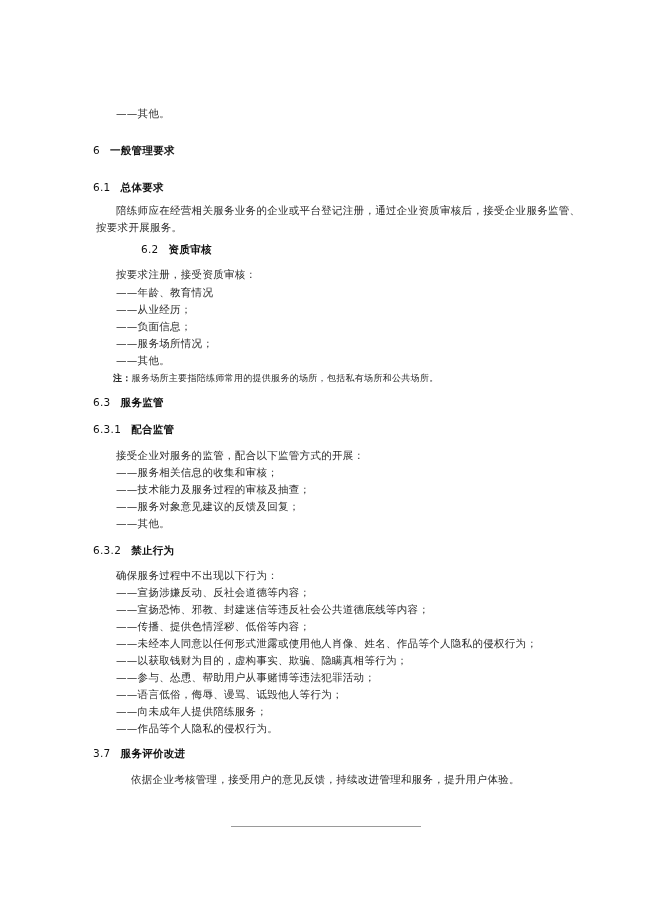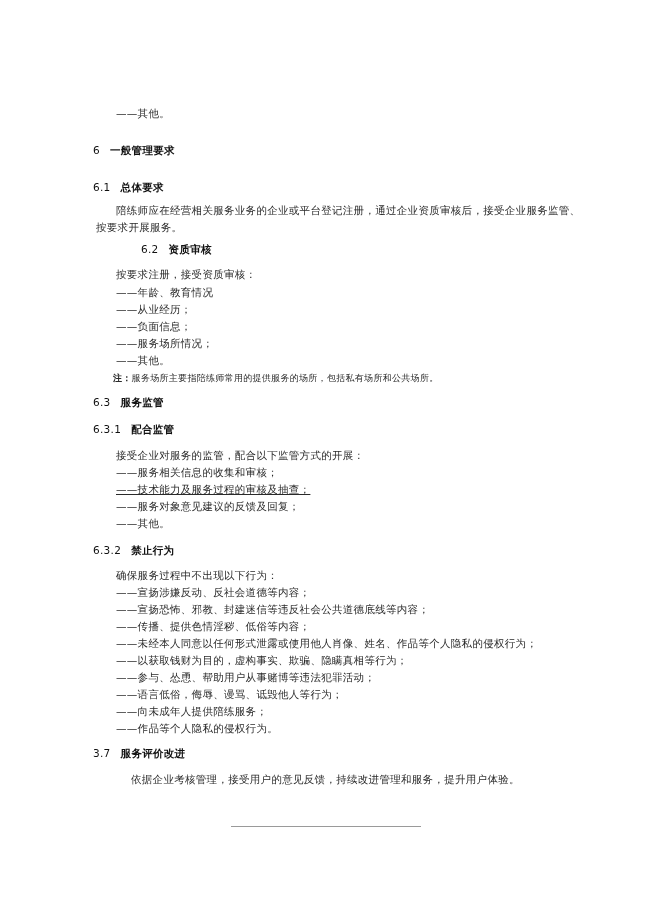--- a/index.html
+++ b/index.html
@@ -45,21 +45,21 @@
 
   <div class="line h" style="left:77px; top:395px;">
     <span class="num">6.3</span><span>服务监管</span>
   </div>
 
   <div class="line h" style="left:77px; top:422px;">
     <span class="num">6.3.1</span><span>配合监管</span>
   </div>
   <div class="line" style="left:100px; top:448px;">接受企业对服务的监管，配合以下监管方式的开展：</div>
   <div class="line" style="left:100px; top:465px;">——服务相关信息的收集和审核；</div>
-  <div class="line" style="left:100px; top:482px;text-decoration:underline;">——技术能力及服务过程的审核及抽查；</div>
+  <div class="line" style="left:100px; top:482px;">——技术能力及服务过程的审核及抽查；</div>
   <div class="line" style="left:100px; top:499px;">——服务对象意见建议的反馈及回复；</div>
   <div class="line" style="left:100px; top:516px;">——其他。</div>
 
   <div class="line h" style="left:77px; top:543px;">
     <span class="num">6.3.2</span><span>禁止行为</span>
   </div>
   <div class="line" style="left:100px; top:568px;">确保服务过程中不出现以下行为：</div>
   <div class="line" style="left:100px; top:585px;">——宣扬涉嫌反动、反社会道德等内容；</div>
   <div class="line" style="left:100px; top:602px;">——宣扬恐怖、邪教、封建迷信等违反社会公共道德底线等内容；</div>
   <div class="line" style="left:100px; top:619px;">——传播、提供色情淫秽、低俗等内容；</div>

